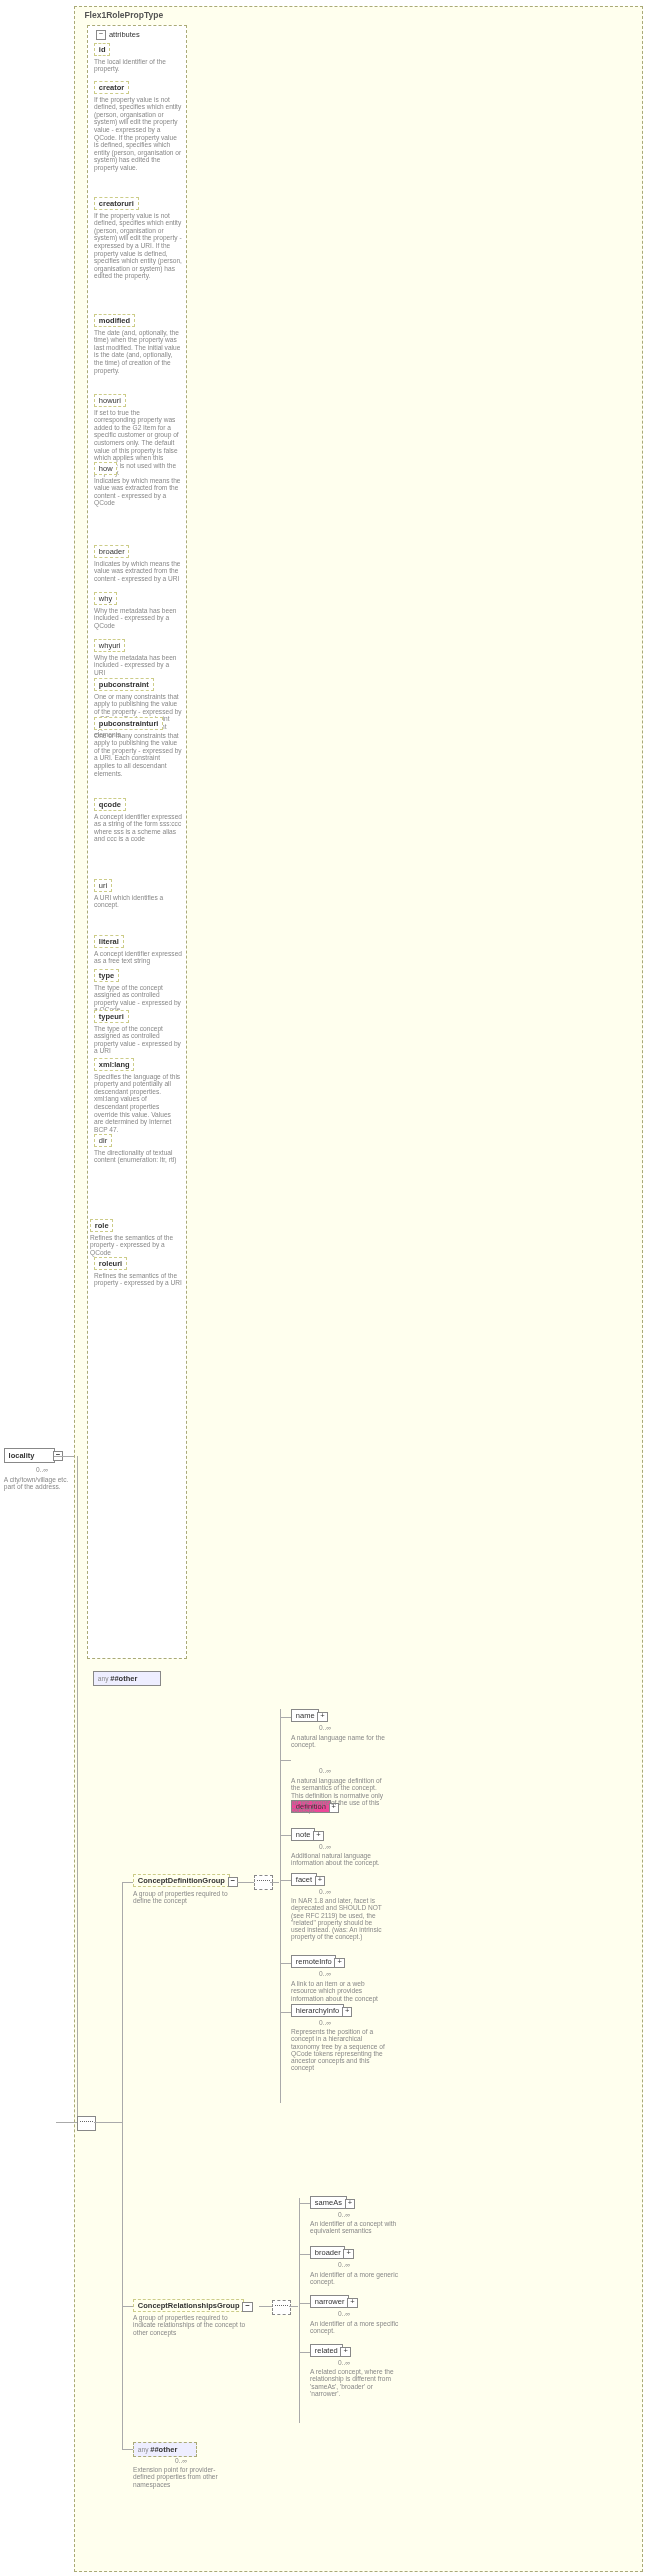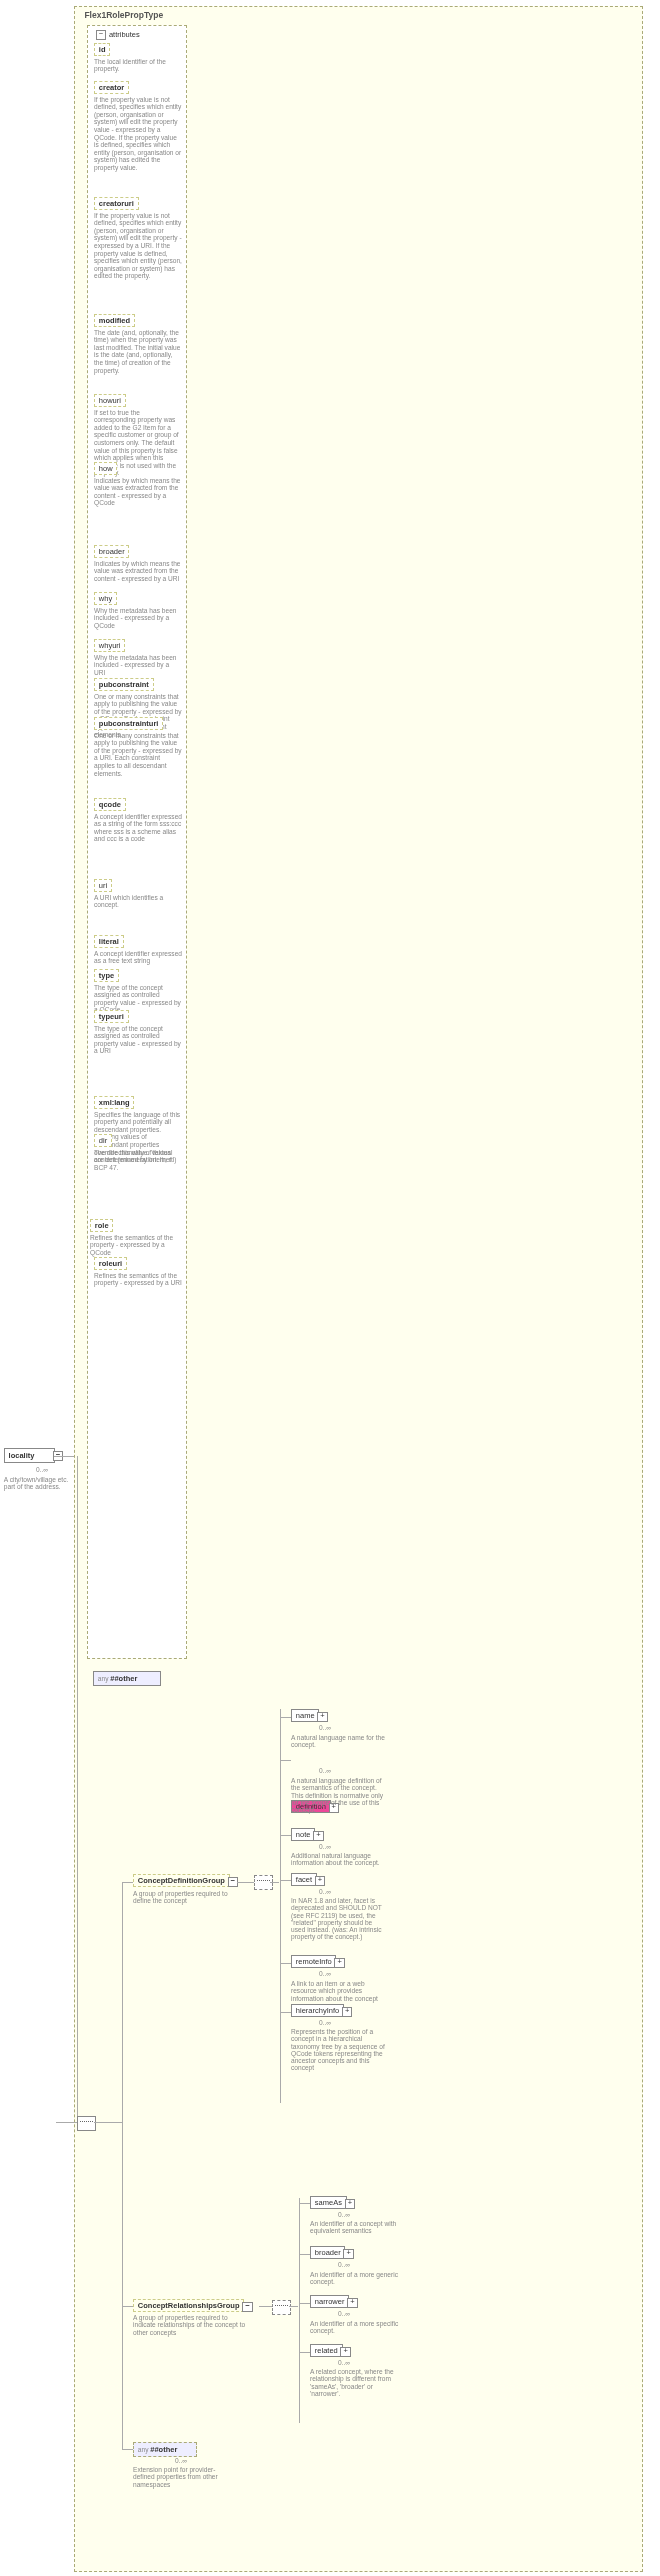--- a/index.html
+++ b/index.html
@@ -93,21 +93,21 @@
     <div class="attrdesc">A concept identifier expressed as a free text string</div>
   </div>
       <div class="attrwrap" style="left:94px;top:969px;width:88px">
     <span class="attrbox bold">type</span>
     <div class="attrdesc">The type of the concept assigned as controlled property value - expressed by a QCode</div>
   </div>
       <div class="attrwrap" style="left:94px;top:1010px;width:88px">
     <span class="attrbox bold">typeuri</span>
     <div class="attrdesc">The type of the concept assigned as controlled property value - expressed by a URI</div>
   </div>
-      <div class="attrwrap" style="left:94px;top:1096px;width:88px">
+      <div class="attrwrap" style="left:94px;top:1058px;width:88px">
     <span class="attrbox bold">xml:lang</span>
     <div class="attrdesc">Specifies the language of this property and potentially all descendant properties. xml:lang values of descendant properties override this value. Values are determined by Internet BCP 47.</div>
   </div>
       <div class="attrwrap" style="left:94px;top:1134px;width:88px">
     <span class="attrbox ">dir</span>
     <div class="attrdesc">The directionality of textual content (enumeration: ltr, rtl)</div>
   </div>
       <div class="attrwrap" style="left:90px;top:1219px;width:88px">
     <span class="attrbox bold">role</span>
     <div class="attrdesc">Refines the semantics of the property - expressed by a QCode</div>

